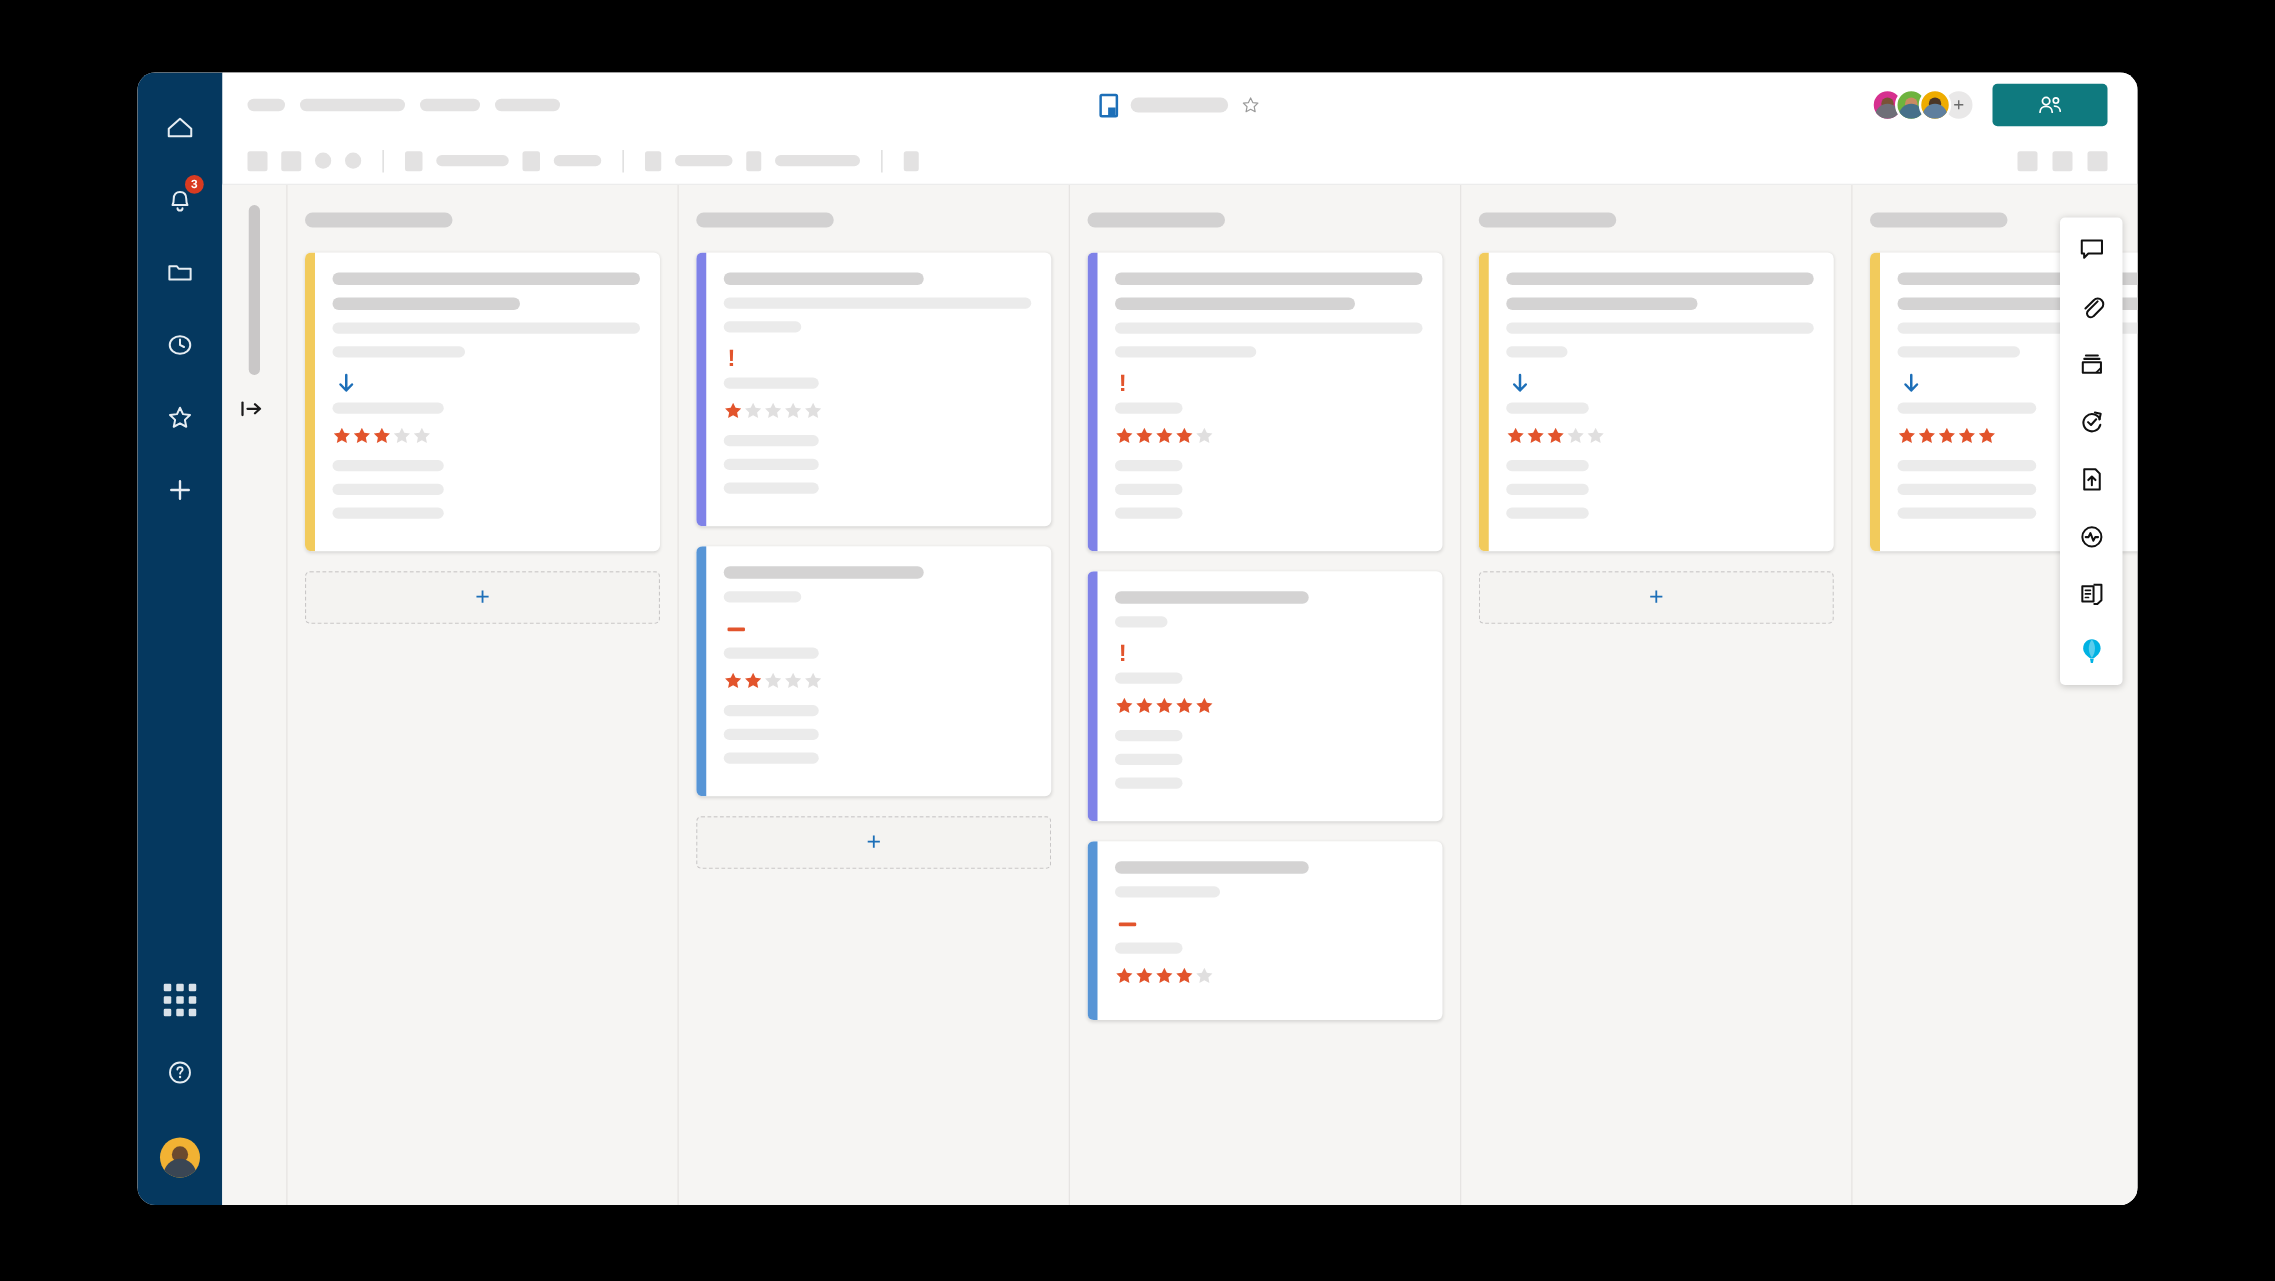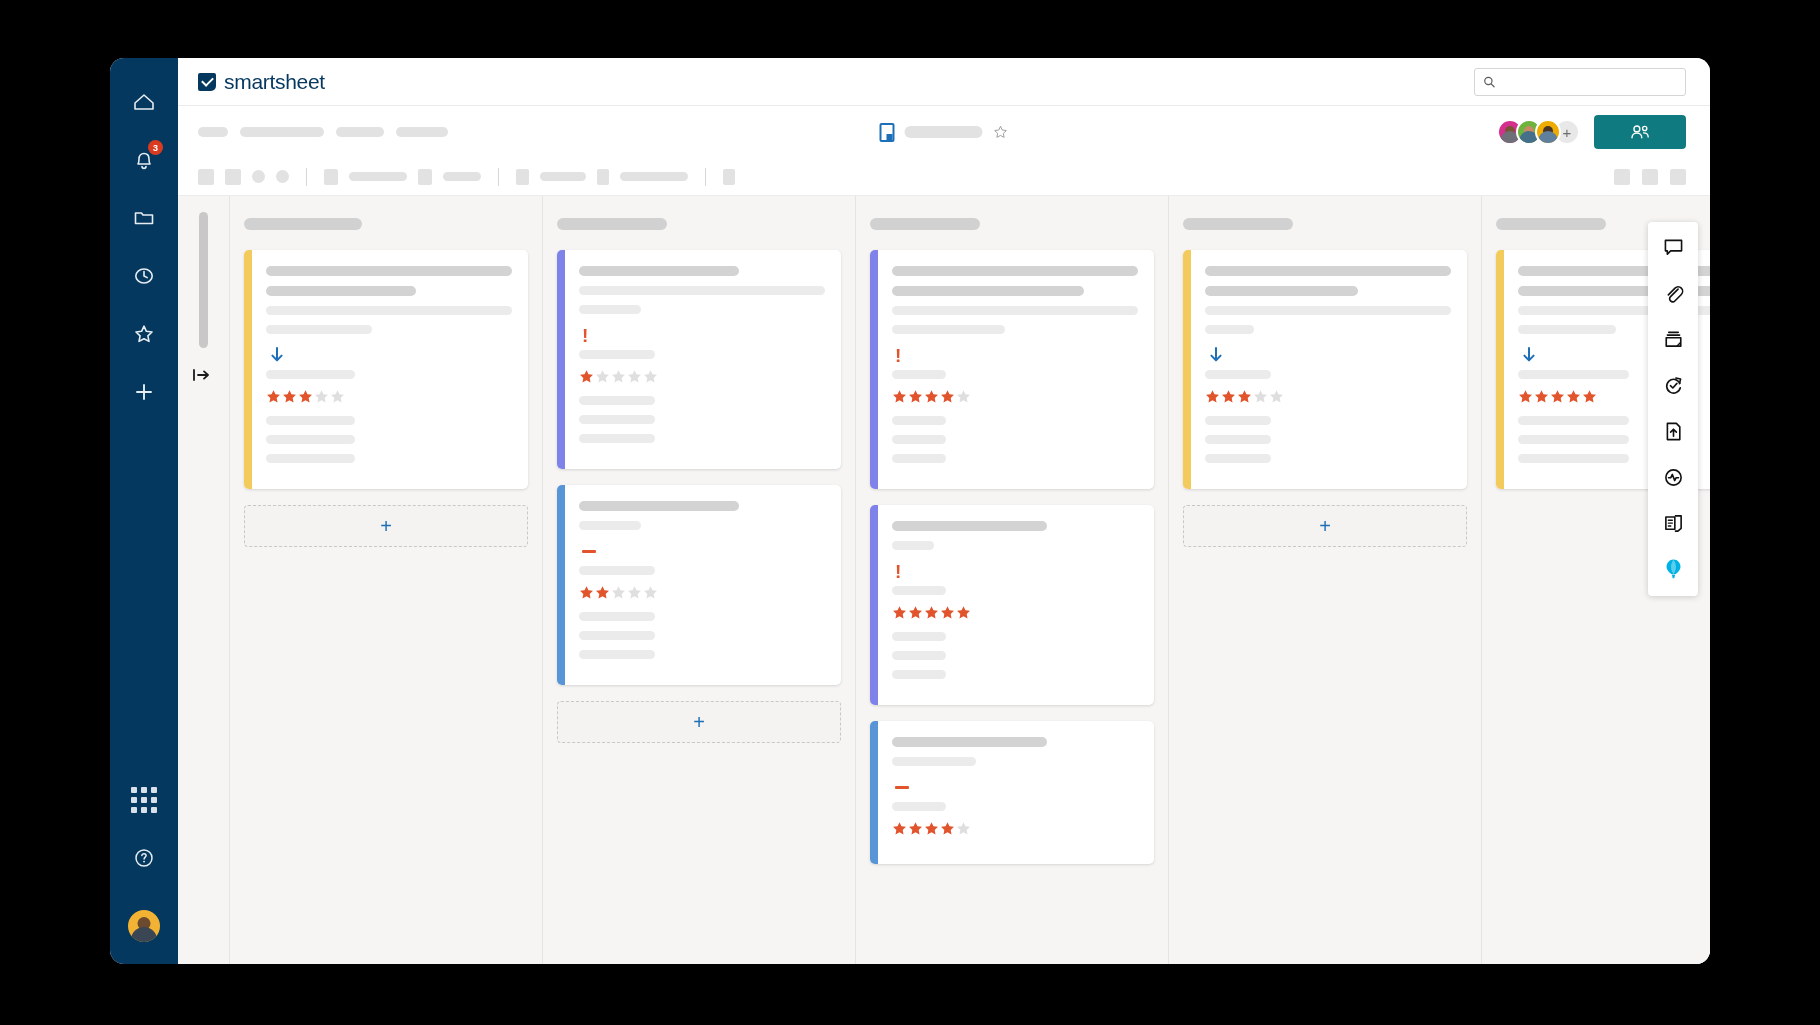--- a/index.html
+++ b/index.html
@@ -258,33 +258,20 @@
       </div>
       <div class="avatar-me">
         <span class="head"></span>
         <span class="body"></span>
       </div>
     </div>
   </nav>
 
   <div class="main">
 
-    <header class="topbar">
-      <div class="brand">
-        <span class="brand-mark"></span>
-        <span class="brand-name">smartsheet</span>
-      </div>
-      <div class="search-box">
-        <svg width="14" height="14" viewBox="0 0 16 16" fill="none">
-          <circle cx="6.8" cy="6.8" r="4.6" stroke="#5a5a5a" stroke-width="1.5"></circle>
-          <path d="M10.3 10.3 L14 14" stroke="#5a5a5a" stroke-width="1.5" stroke-linecap="round"></path>
-        </svg>
-        <input type="text" placeholder="" style="">
-      </div>
-    </header>
 
     <div class="titlebar">
       <div class="tb-left">
         <span class="sk" style="width:30px;height:10px"></span>
         <span class="sk" style="width:84px;height:10px"></span>
         <span class="sk" style="width:48px;height:10px"></span>
         <span class="sk" style="width:52px;height:10px"></span>
       </div>
 
       <div class="tb-center">

